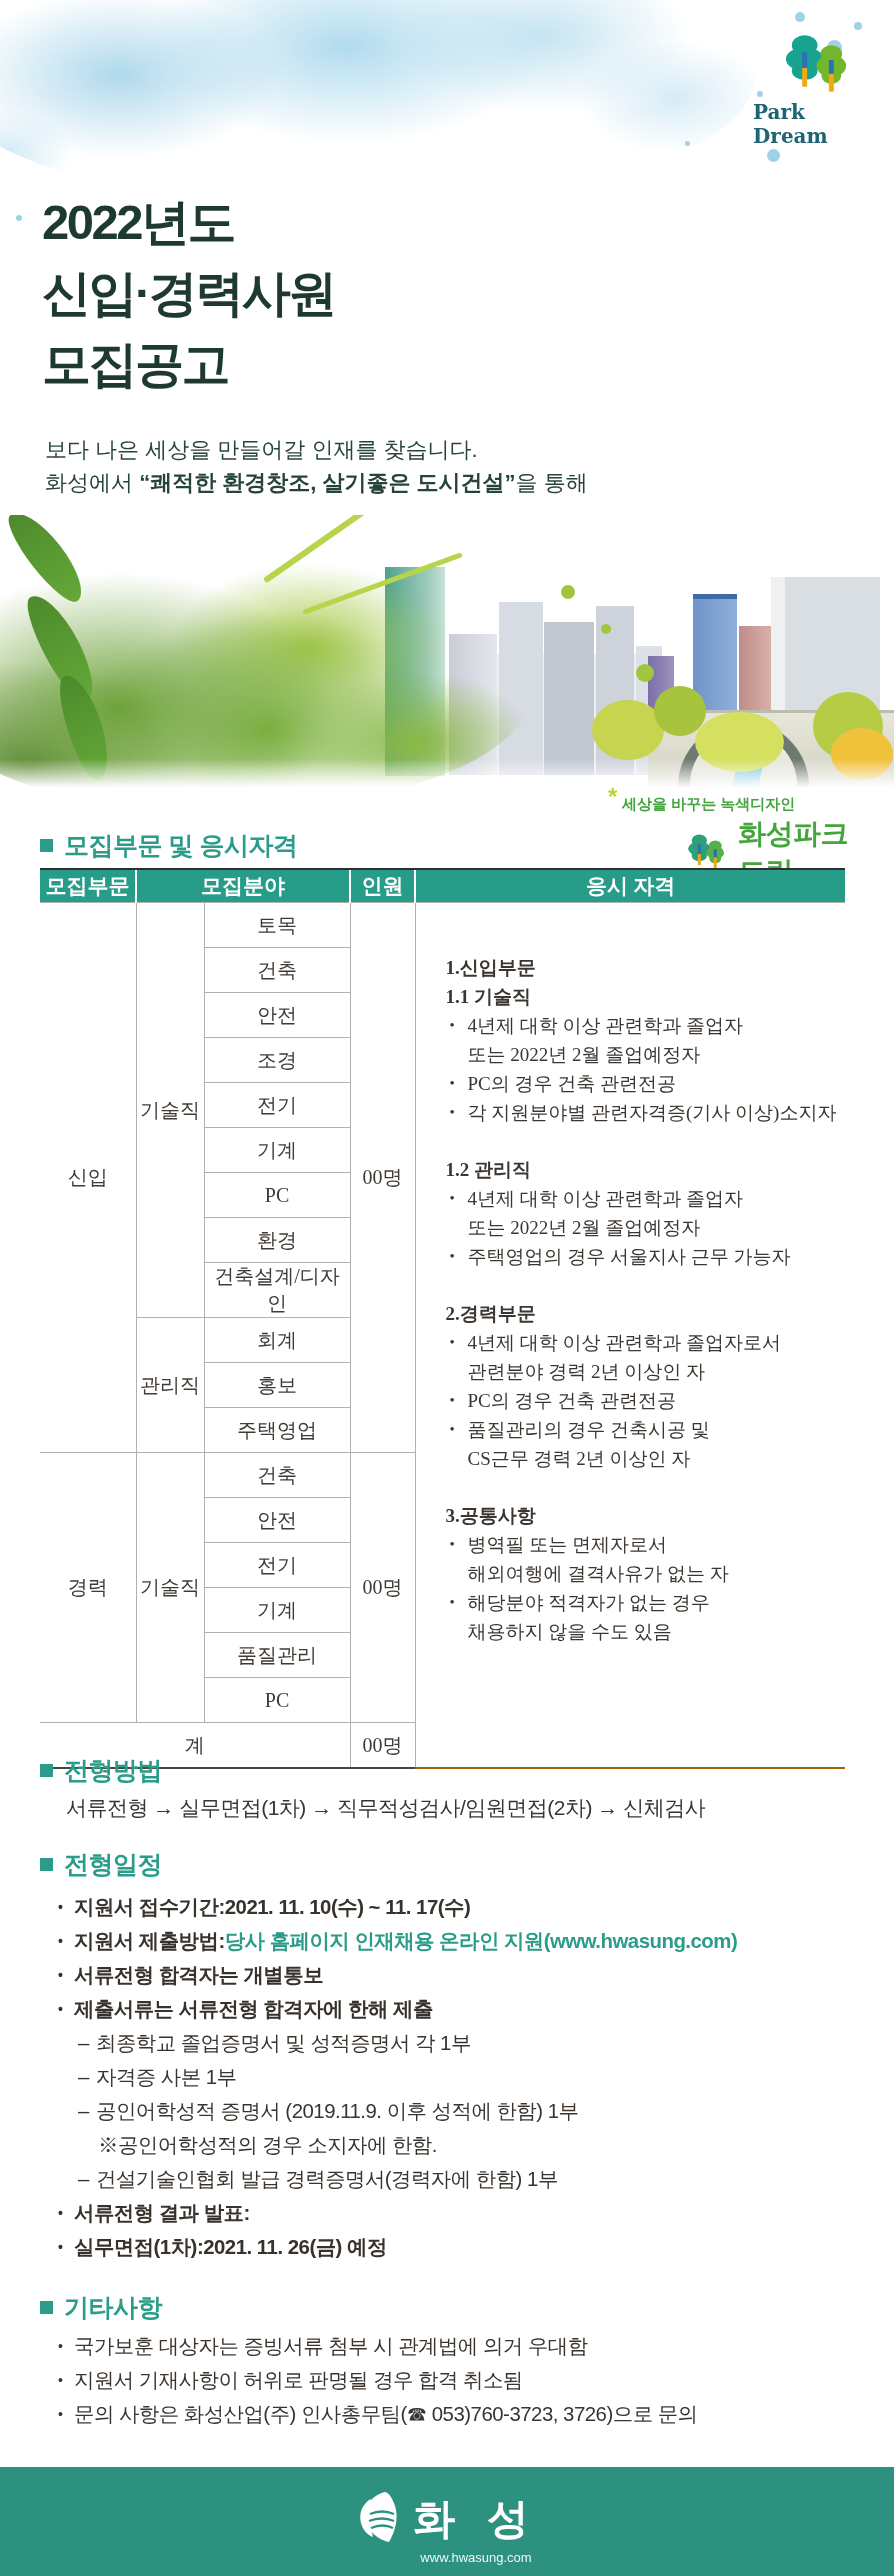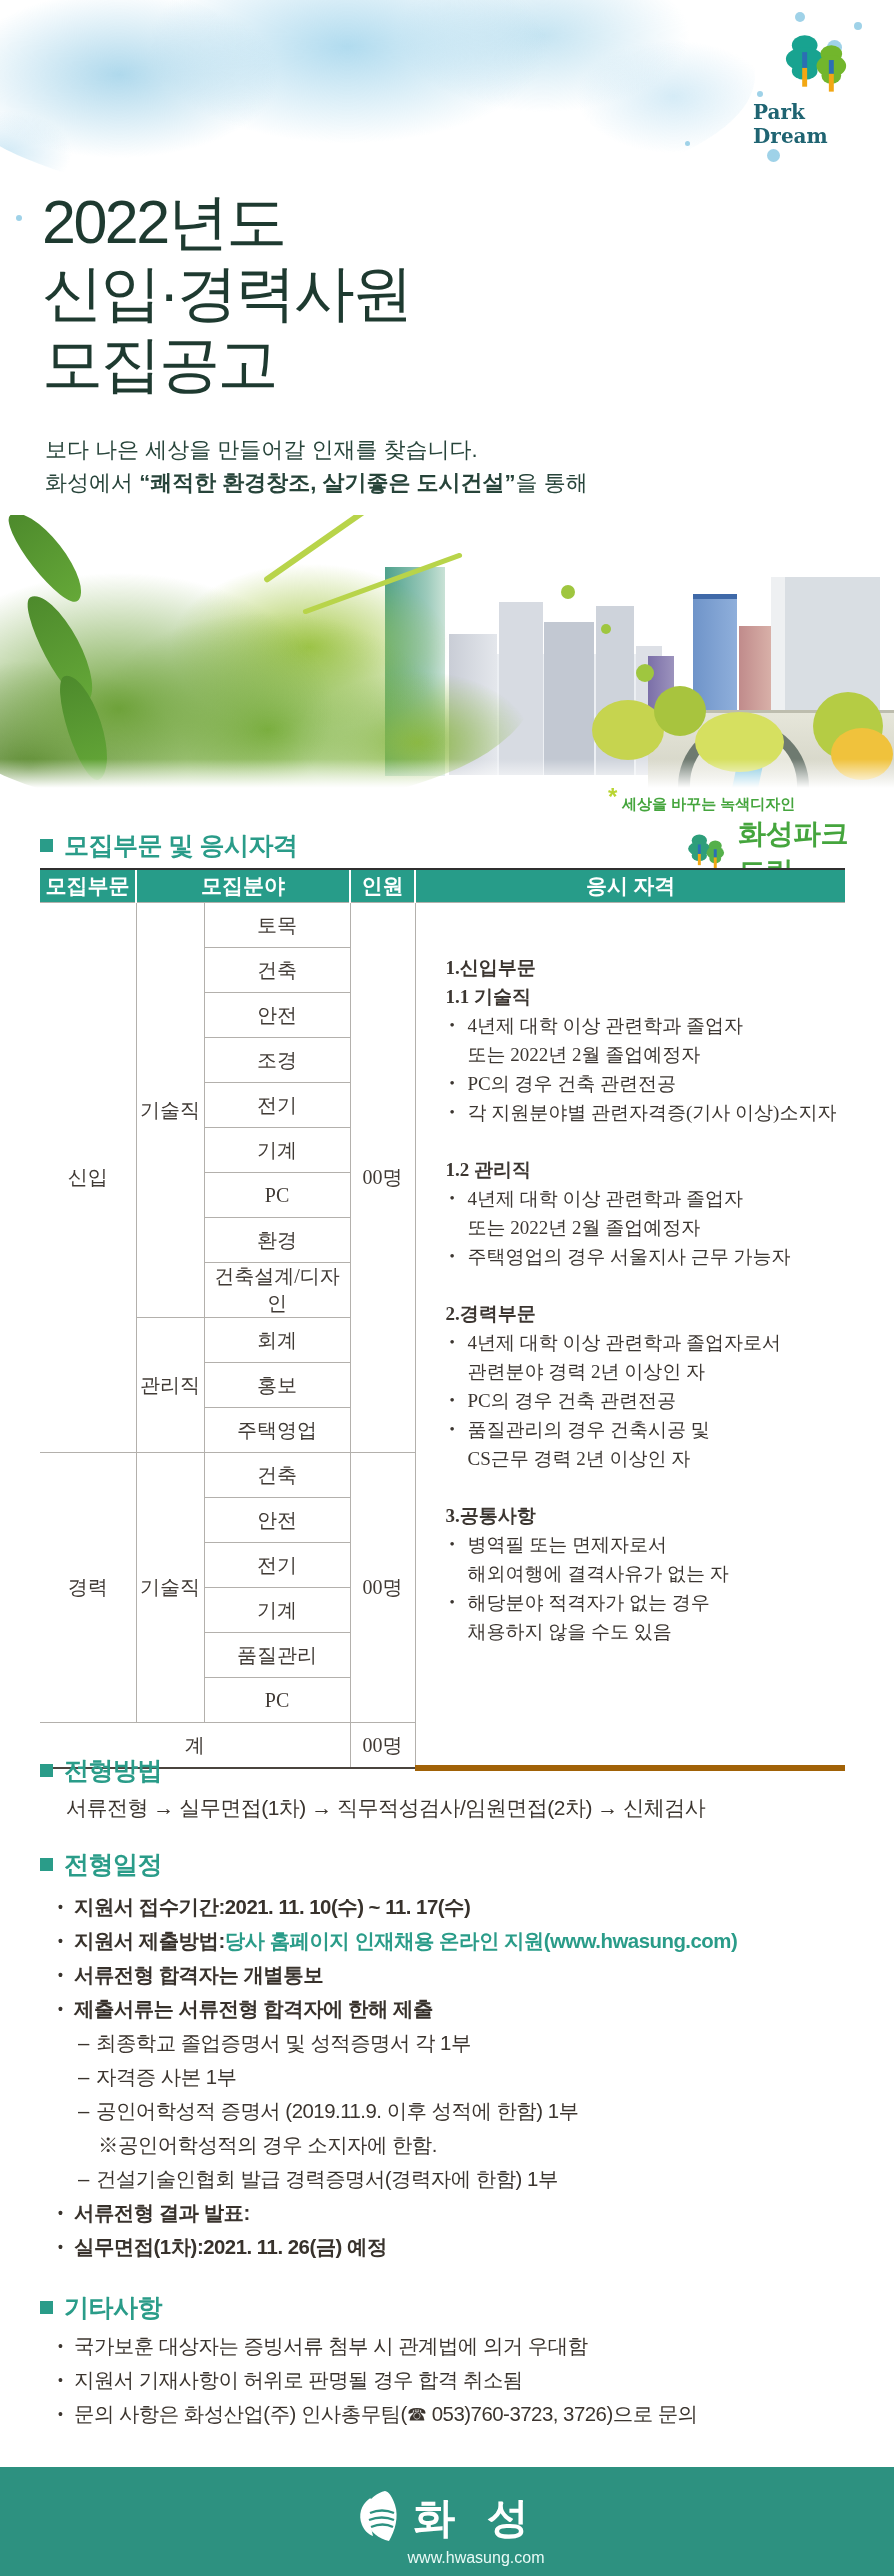--- a/index.html
+++ b/index.html
@@ -17,21 +17,21 @@
     border-radius:45% 55% 50% 50%;}
   .dotb{position:absolute;border-radius:50%;background:#9fd2e8;}
 
   
   .pd-logo{position:absolute;left:753px;top:32px;width:129px;height:85px;display:flex;
            flex-direction:column;align-items:center;}
   .pd-text{font-family:"DejaVu Serif",serif;font-size:20px;font-weight:600;color:#1f6472;margin-top:2px;}
 
   
   .title{position:absolute;left:42px;top:187px;}
-  .title div{font-size:61px;font-weight:400;line-height:71px;letter-spacing:-2.5px;color:#1e3a30;}
+  .title div{font-size:49px;font-weight:700;line-height:71px;letter-spacing:-2.5px;color:#1e3a30;}
   .subtitle{position:absolute;left:45px;top:433px;font-size:22px;line-height:33px;color:#27443a;}
   .subtitle b{font-weight:700;}
 
   
   .illu{position:absolute;left:0;top:515px;width:894px;height:278px;overflow:hidden;}
   .bld{position:absolute;}
   .b-lines{background-image:repeating-linear-gradient(180deg,rgba(255,255,255,.5) 0 1px,transparent 1px 9px);}
   .v-lines{background-image:repeating-linear-gradient(90deg,rgba(255,255,255,.55) 0 1px,transparent 1px 8px);}
   .bridge{position:absolute;left:648px;top:195px;width:246px;height:83px;
           background:linear-gradient(180deg,#e6e6da,#cfcfc0);border-top:3px solid #bdbdae;}
@@ -70,21 +70,21 @@
 
   
   .rec-table{position:absolute;left:40px;top:868px;width:805px;border-collapse:collapse;table-layout:fixed;font-family:Liberation Serif, serif;}
   .rec-table th{background:#279c89;color:#fff;font-size:21px;font-weight:700;height:32px;
                 border-top:2px solid #2f2f2f;padding:0;}
   .rec-table th + th{border-left:2px solid #fff;}
   .rec-table td{border:1px solid #b3b0ac;font-size:20px;color:#403a35;text-align:center;
                 height:44px;padding:0;}
   .rec-table td.no-left{border-left:none;}
   .rec-table tr.last td{border-bottom:2px solid #4a443e;}
-  td.qual{border-right:none;border-bottom:6px solid #a16207;vertical-align:top;text-align:left;margin-top:40px;}
+  td.qual{border-right:none;border-bottom:2px solid #a16207;vertical-align:top;text-align:left;margin-top:40px;}
   .qwrap{padding:50px 0 0 30px;font-size:19px;line-height:29px;color:#3c3631;}
   .q-h{font-weight:800;}
   .q-b{display:flex;}
   .q-b .dot{width:18px;text-align:left;padding-left:4px;font-size:15px;}
   .q-cont{padding-left:22px;}
   .q-gap{height:28px;}
 
   
   .method-body{position:absolute;left:66px;top:1794px;font-size:21px;color:#3b342e;letter-spacing:-0.5px;}
   .list{position:absolute;font-size:20.4px;letter-spacing:-0.5px;color:#3b342e;}
@@ -94,21 +94,21 @@
   .line.dash{padding-left:20px;font-weight:400;}
   .line.note{padding-left:40px;font-weight:400;}
   .line .dashm{width:18px;}
   .teal{color:#2a9c89;}
 
   
   .footer{position:absolute;left:0;top:2467px;width:894px;height:121px;background:#2d9180;
           display:flex;flex-direction:column;align-items:center;justify-content:center;}
   .f-row{display:flex;align-items:center;gap:14px;}
   .f-brand{font-size:42px;font-weight:800;color:#fff;letter-spacing:10px;}
-  .f-url{font-size:16px;color:#eafaf6;margin-top:2px;margin-left:58px;}
+  .f-url{font-size:13px;color:#eafaf6;margin-top:2px;margin-left:58px;}
 </style>
 </head>
 <body>
 
 <div class="poster">
 
   <div class="wc-blue"></div>
   <div class="dotb" style="left:795px;top:12px;width:10px;height:10px;"></div>
   <div class="dotb" style="left:827px;top:40px;width:15px;height:15px;"></div>
   <div class="dotb" style="left:854px;top:22px;width:8px;height:8px;"></div>

